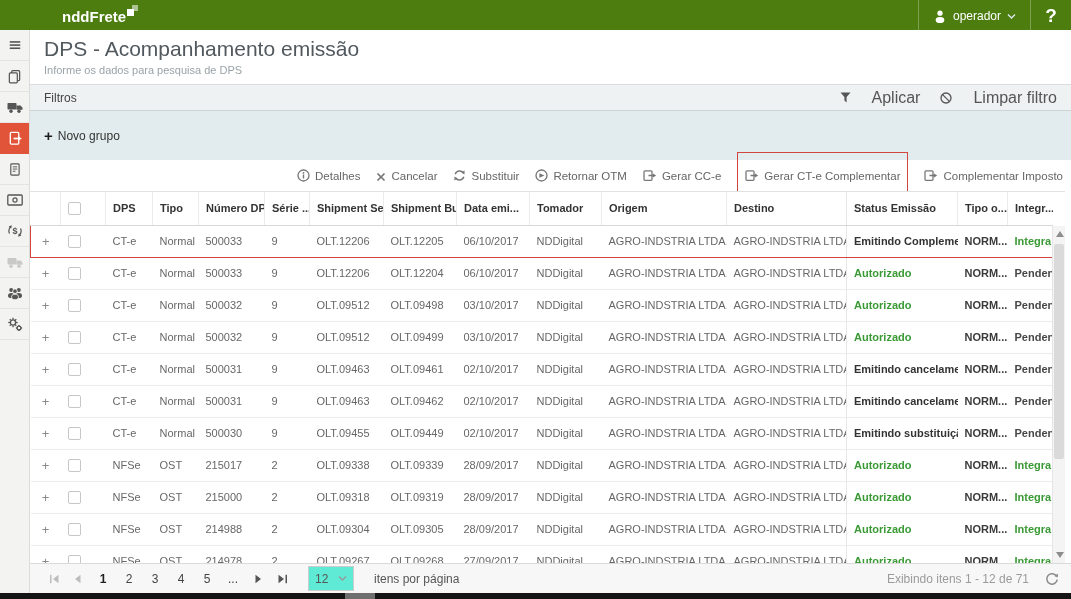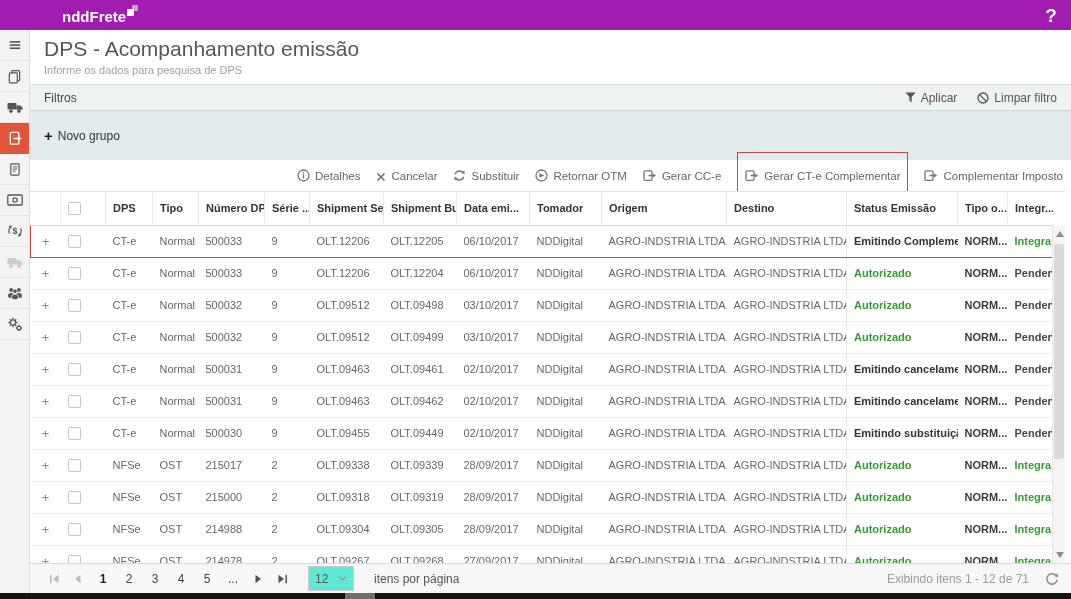--- a/index.html
+++ b/index.html
@@ -1,21 +1,21 @@
 <!DOCTYPE html>
 <html><head>
 <meta charset="utf-8">
 <style>
   *{box-sizing:border-box;margin:0;padding:0}
   html,body{width:1071px;height:599px;overflow:hidden;background:#fff;
     font-family:"Liberation Sans","DejaVu Sans",sans-serif;}
   .app{position:relative;width:1071px;height:599px;background:#fff;overflow:hidden}
 
   
-  .topbar{position:absolute;left:0;top:0;right:0;height:32px;background:#a21caf;display:flex;align-items:center}
+  .topbar{position:absolute;left:0;top:0;right:0;height:32px;background:#4d7c0f;display:flex;align-items:center}
   .logo{margin-left:62px;color:#fff;font-size:15px;font-weight:bold;position:relative;padding-right:14px}
   .logo .sq1{position:absolute;right:2px;top:-3px;width:6px;height:6px;background:rgba(255,255,255,.55)}
   .logo .sq2{position:absolute;right:6px;top:1px;width:7px;height:7px;background:#fff}
   .topbar-right{margin-left:auto;display:flex;align-items:stretch;height:100%}
   .user-menu{display:flex;align-items:center;gap:6px;color:#fff;font-size:12px;padding:0 14px;
     border-left:1px solid rgba(255,255,255,.28);border-right:1px solid rgba(255,255,255,.28);cursor:pointer}
   .help-btn{width:40px;display:flex;align-items:center;justify-content:center;color:#fff;
     font-size:19px;font-weight:bold;cursor:pointer}
 
   
@@ -27,21 +27,21 @@
   
   .main{position:absolute;left:30px;top:30px;right:0;bottom:6px;background:#fff}
   .title-block{padding:7px 14px 0 14px}
   .page-title{font-size:21px;font-weight:normal;color:#51595e}
   .page-subtitle{font-size:11px;color:#9aa3a8;margin-top:3px}
 
   .filters-bar{position:absolute;left:0;right:0;top:54px;height:27px;background:#eef2f2;
     border-top:1px solid #d9dedd;border-bottom:1px solid #ccd4d4;display:flex;align-items:center;
     padding:0 14px;font-size:12px;color:#444}
   .filter-actions{margin-left:auto;display:flex;gap:20px}
-  .filter-action{display:flex;align-items:center;gap:5px;color:#555;cursor:pointer;font-size:12px}
+  .filter-action{display:flex;align-items:center;gap:21px;color:#555;cursor:pointer;font-size:16px}
 
   .band{position:absolute;left:0;right:0;top:81px;height:49px;background:#e2ecee;display:flex;align-items:center;padding:0 14px}
   .new-group{display:flex;align-items:center;gap:5px;font-size:12px;color:#333;cursor:pointer}
   .new-group .plus{font-weight:bold;font-size:15px;color:#1c1c1c;line-height:1}
 
   .toolbar{position:absolute;left:0;right:0;top:130px;height:31px;background:#fff;display:flex;
     align-items:center;justify-content:flex-end;padding-right:8px}
   .tb-item{display:flex;align-items:flex-end;gap:5px;color:#666;font-size:11.5px;margin-left:16px;cursor:pointer;white-space:nowrap}
   .tb-item.boxed{border:1px solid #d0453e;padding:16px 7px}
 
@@ -86,20 +86,30 @@
   .strip .notch{position:absolute;left:345px;width:30px;height:6px;background:#6e6e6e}
 </style>
 </head>
 <body>
 
 <div class="app">
 
   <div class="topbar">
     <div class="logo"><span>nddFrete</span><span class="sq1"></span><span class="sq2"></span></div>
     <div class="topbar-right">
+      <div class="user-menu">
+        <svg width="14" height="14" viewBox="0 0 16 16">
+            <circle cx="8" cy="4.8" r="3" fill="#fff"></circle>
+            <ellipse cx="8" cy="12.6" rx="5" ry="3.6" fill="#fff"></ellipse>
+          </svg>
+        <span>operador</span>
+        <svg width="9" height="7" viewBox="0 0 9 7">
+            <polyline points="1,1.5 4.5,5 8,1.5" fill="none" stroke="#dbe7ef" stroke-width="1.4"></polyline>
+          </svg>
+      </div>
       <div class="help-btn">
           <span>?</span>
         </div>
     </div>
   </div>
 
   <div class="sidebar">
     <div class="side-item">
       <svg width="14" height="14" viewBox="0 0 16 16">
           <rect x="2" y="3.6" width="12" height="1.8" fill="#555"></rect>

